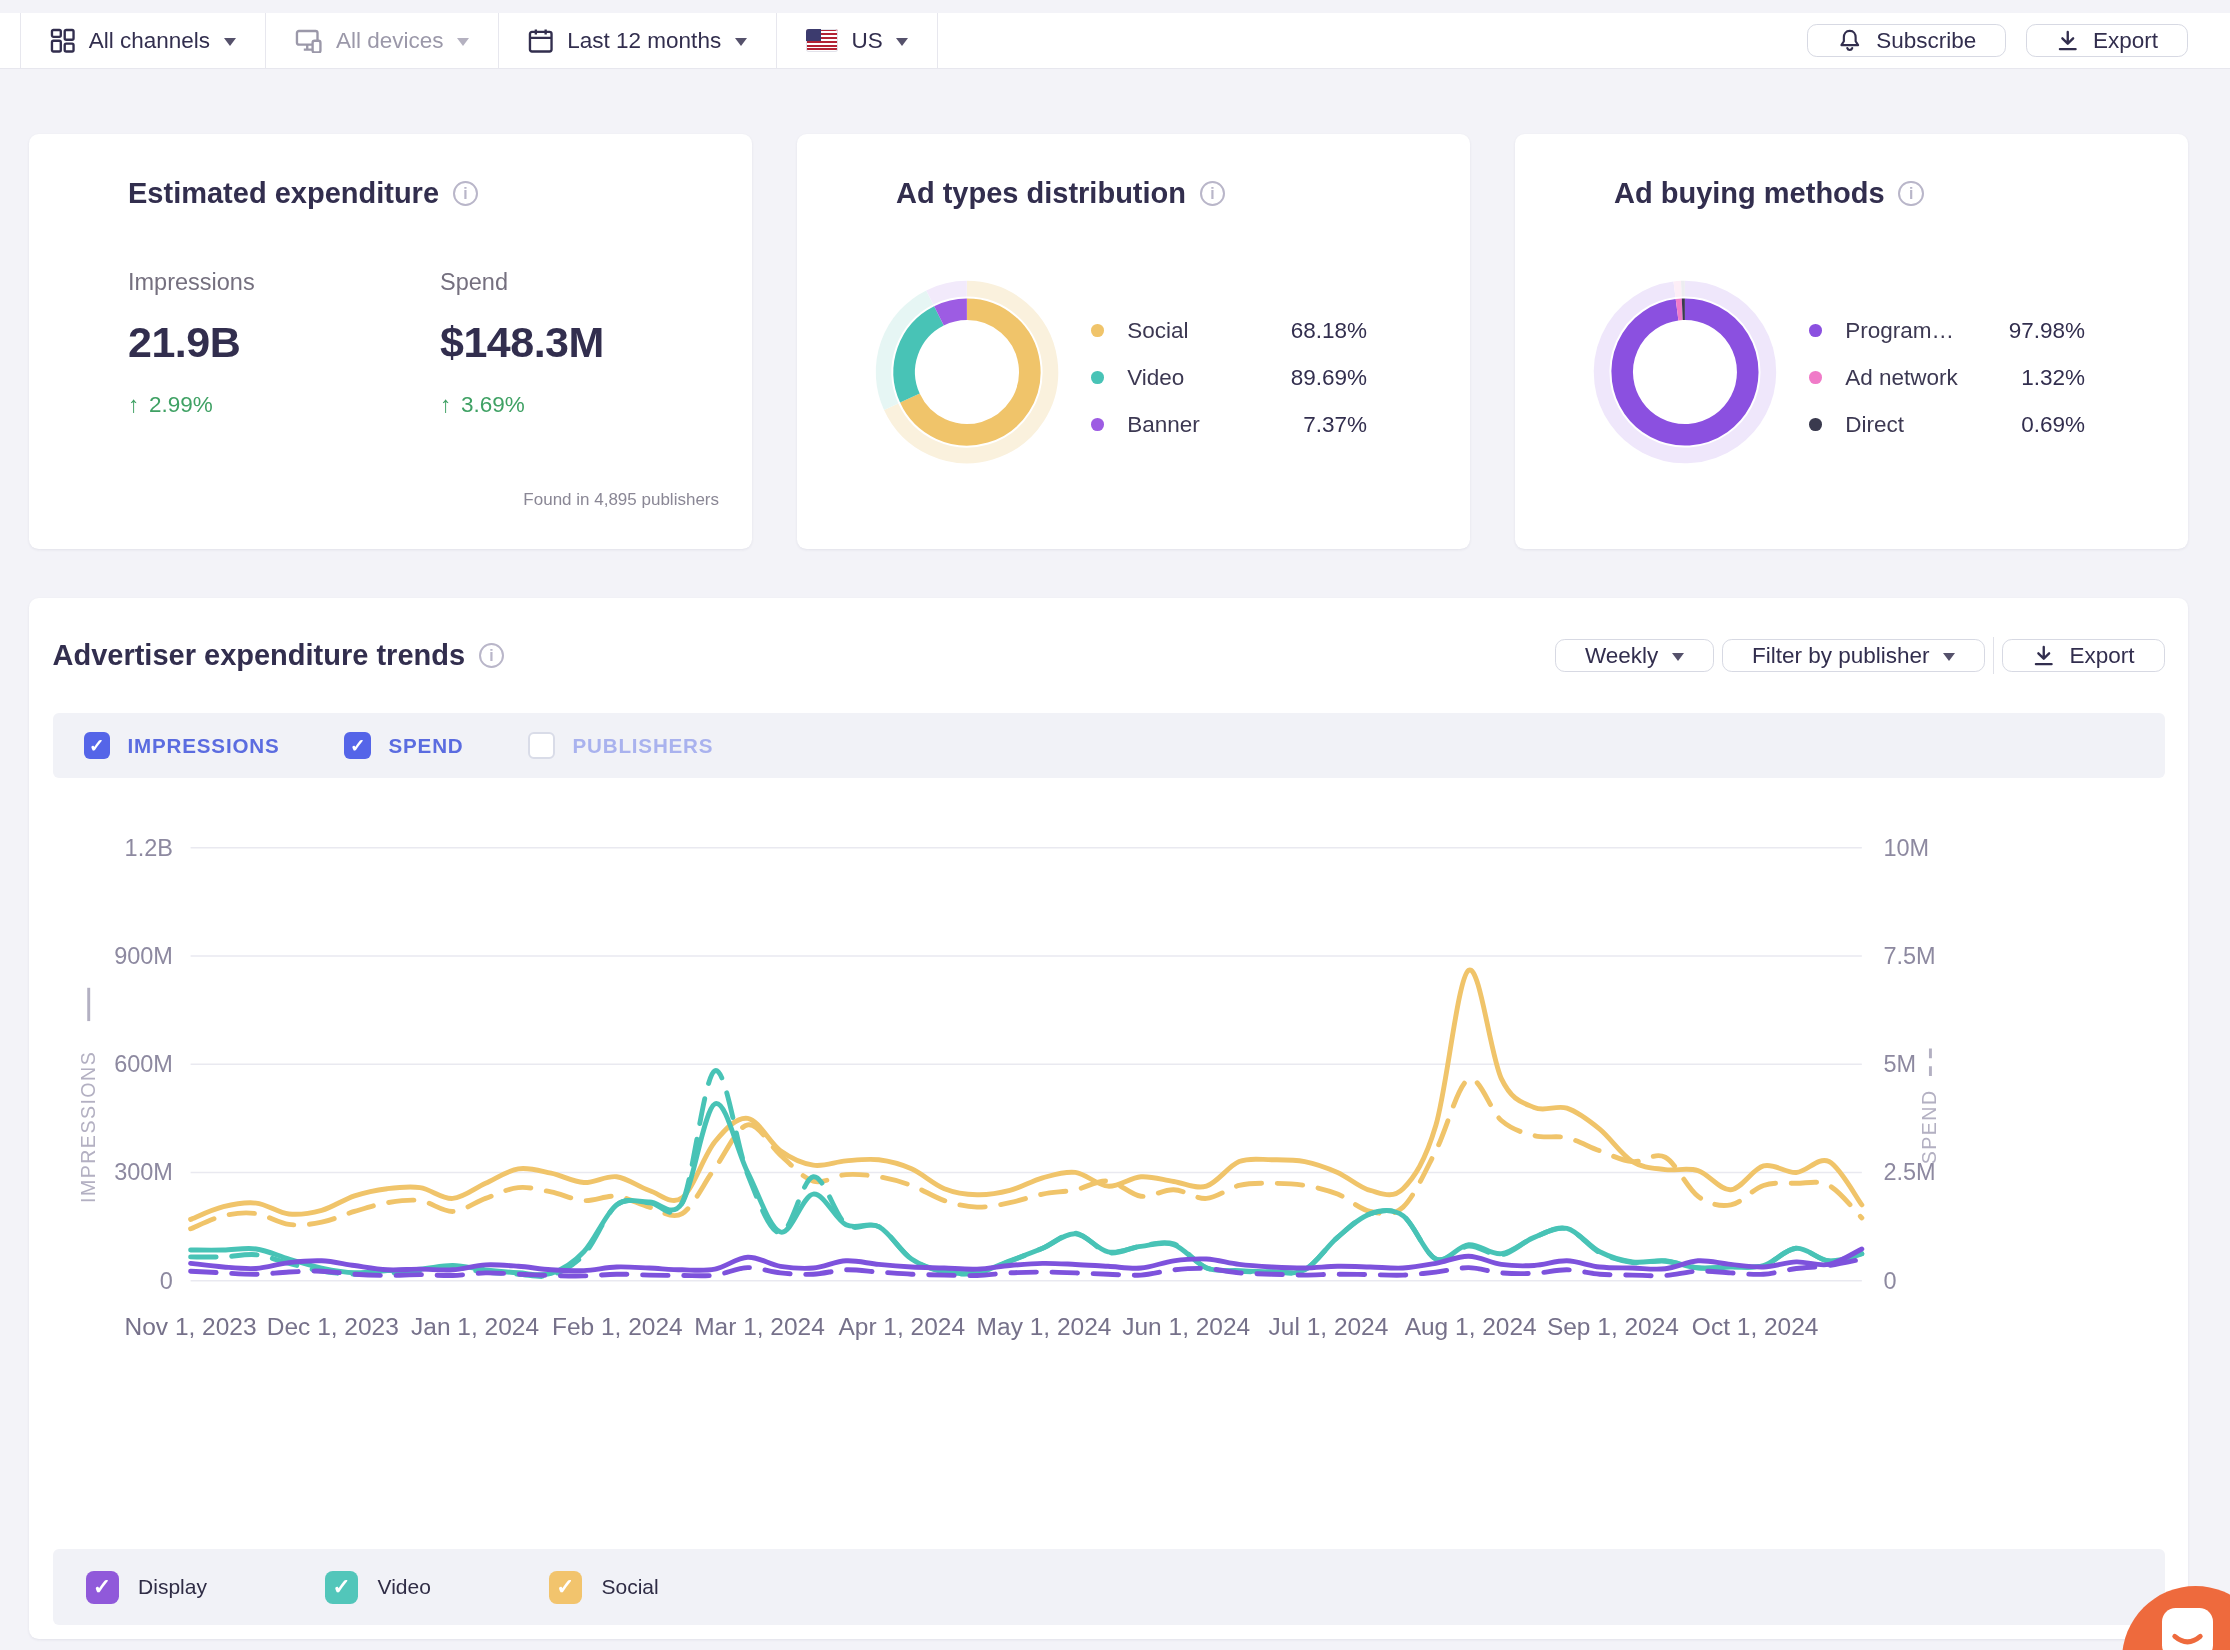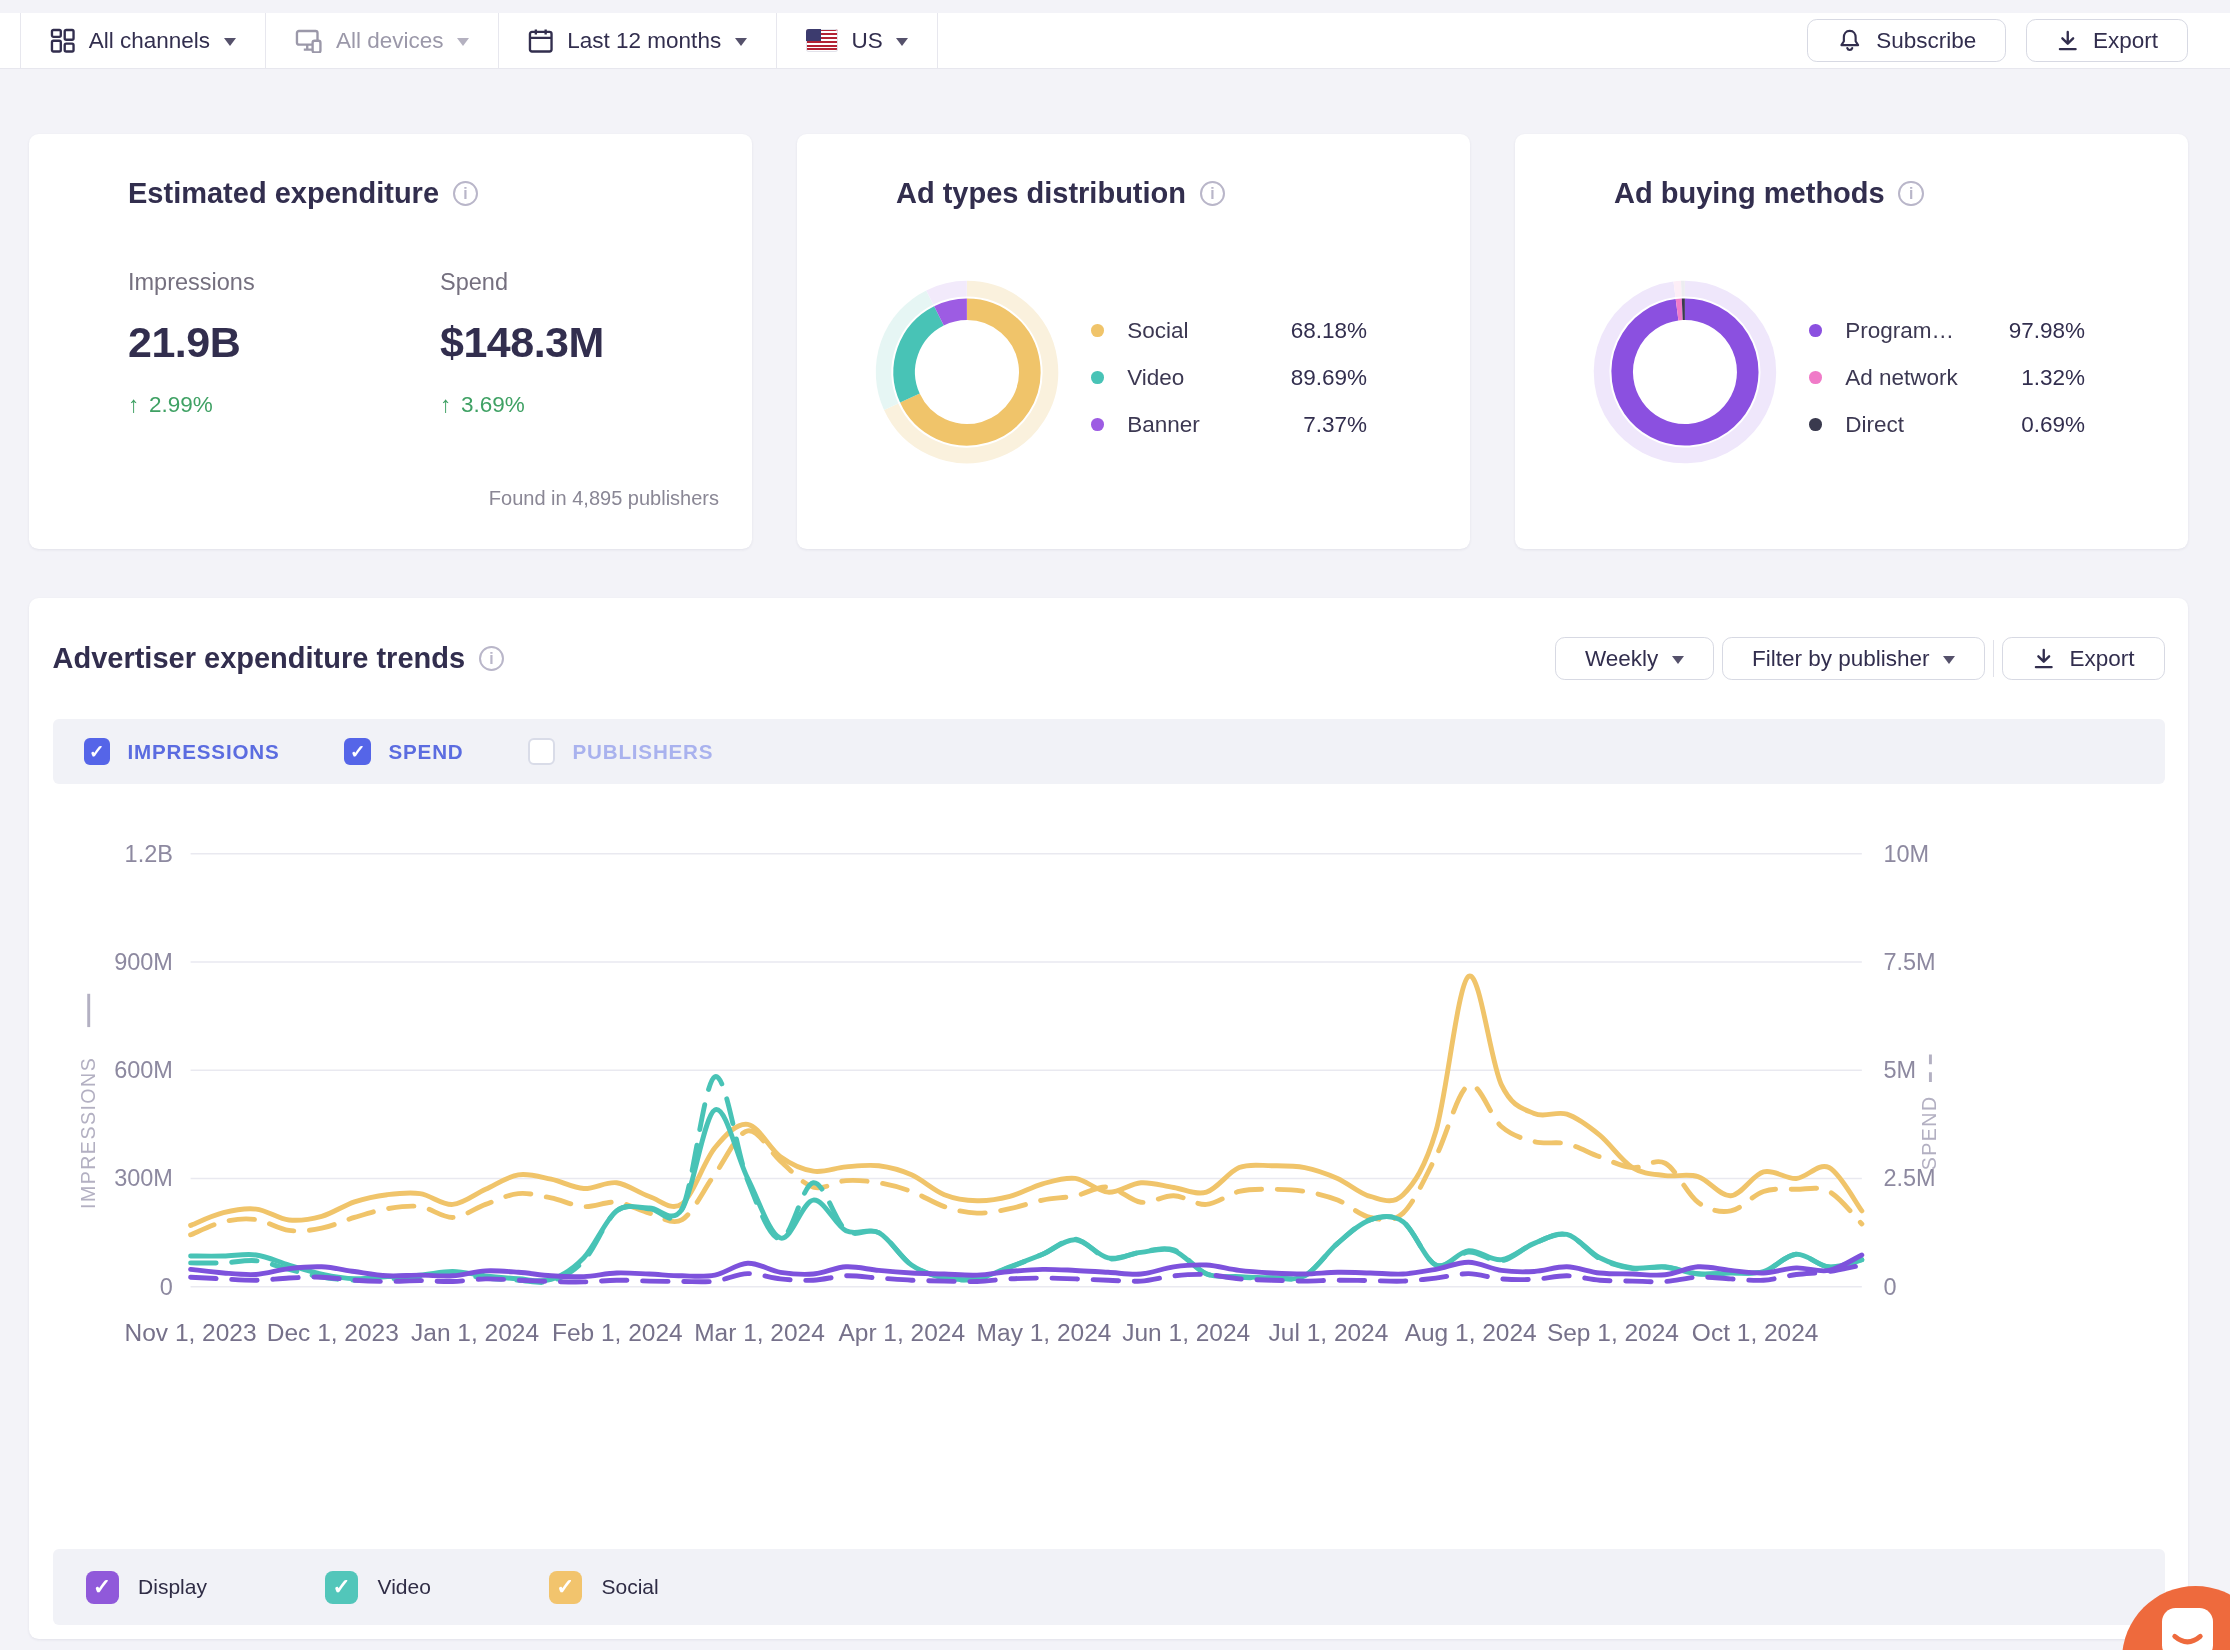--- a/index.html
+++ b/index.html
@@ -7,21 +7,21 @@
   body { font-family:"Liberation Sans", sans-serif; background:#f3f3f8; color:#322e4e; position:relative; }
 
   
   .toolbar { position:absolute; top:13px; left:0; width:2231px; height:56px; background:#fff;
              border-bottom:1px solid #e7e7ee; display:flex; align-items:stretch; }
   .tb-item { display:flex; align-items:center; gap:13.7px; padding:0 29px; font-size:22.5px;
              border-right:1px solid #e7e7ee; cursor:pointer; }
   .tb-item:first-child { border-left:1px solid #e7e7ee; margin-left:19.6px; }
   .tb-item.disabled { color:#9b98a9; }
   .tb-right { margin-left:auto; display:flex; align-items:center; gap:19.6px; padding-right:43px; }
-  .btn { display:inline-flex; align-items:center; gap:13.7px; height:43px; padding:0 29px;
+  .btn { display:inline-flex; align-items:center; gap:13.7px; height:33px; padding:0 29px;
          background:#fff; border:1px solid #d7d9e3; border-radius:9.8px; font-size:22.5px; color:#322e4e; cursor:pointer; }
   .caret { width:0; height:0; border-left:6.9px solid transparent; border-right:6.9px solid transparent;
            border-top:8.8px solid #55516b; margin-top:2px; }
   .tb-item.disabled .caret { border-top-color:#b4b1c0; }
   .flag { width:32px; height:22.5px; border-radius:2.9px; position:relative; overflow:hidden;
           background:repeating-linear-gradient(to bottom,#b22234 0 2px,#fff 2px 3.9px); box-shadow:0 0 0 1px #e2e2ea inset; }
   .flag::after { content:""; position:absolute; left:0; top:0; width:14.7px; height:11.8px; background:#3c3b6e; }
 
   
   .cards { position:absolute; top:134px; left:29px; width:2159px; display:flex; gap:45px; }
@@ -32,21 +32,21 @@
   .info-icon { width:25.5px; height:25.5px; border:2px solid #b9b6c9; border-radius:50%;
                display:inline-flex; align-items:center; justify-content:center;
                color:#b9b6c9; font-size:15.7px; font-weight:600; }
   .info-icon::after { content:"i"; }
 
   .stat-cols { display:flex; padding-left:51px; margin-top:59px; }
   .stat-col { width:312px; }
   .stat-label { font-size:23.5px; color:#75707f; }
   .stat-value { font-size:43px; font-weight:700; color:#322e4e; margin-top:21.6px; letter-spacing:-0.5px; }
   .delta { margin-top:25.5px; font-size:22.5px; color:#3fa164; display:flex; align-items:center; gap:9.8px; }
-  .card-footer { position:absolute; right:33px; bottom:39px; font-size:20px; color:#8a8795; }
+  .card-footer { position:absolute; right:33px; bottom:39px; font-size:17px; color:#8a8795; }
 
   .donut-wrap { position:absolute; left:67px; top:135px; width:206px; height:206px; }
   .donut-legend { position:absolute; left:294px; top:173px; width:276px; }
   .legend-row { display:flex; align-items:center; height:47px; }
   .legend-dot { width:12.7px; height:12.7px; border-radius:50%; margin-right:23.5px; flex:none; }
   .legend-label { font-size:22.5px; color:#3c3852; }
   .legend-value { margin-left:auto; font-size:22.5px; color:#322e4e; }
 
   
   .trends { position:absolute; top:598px; left:29px; width:2159px; height:1041px;

